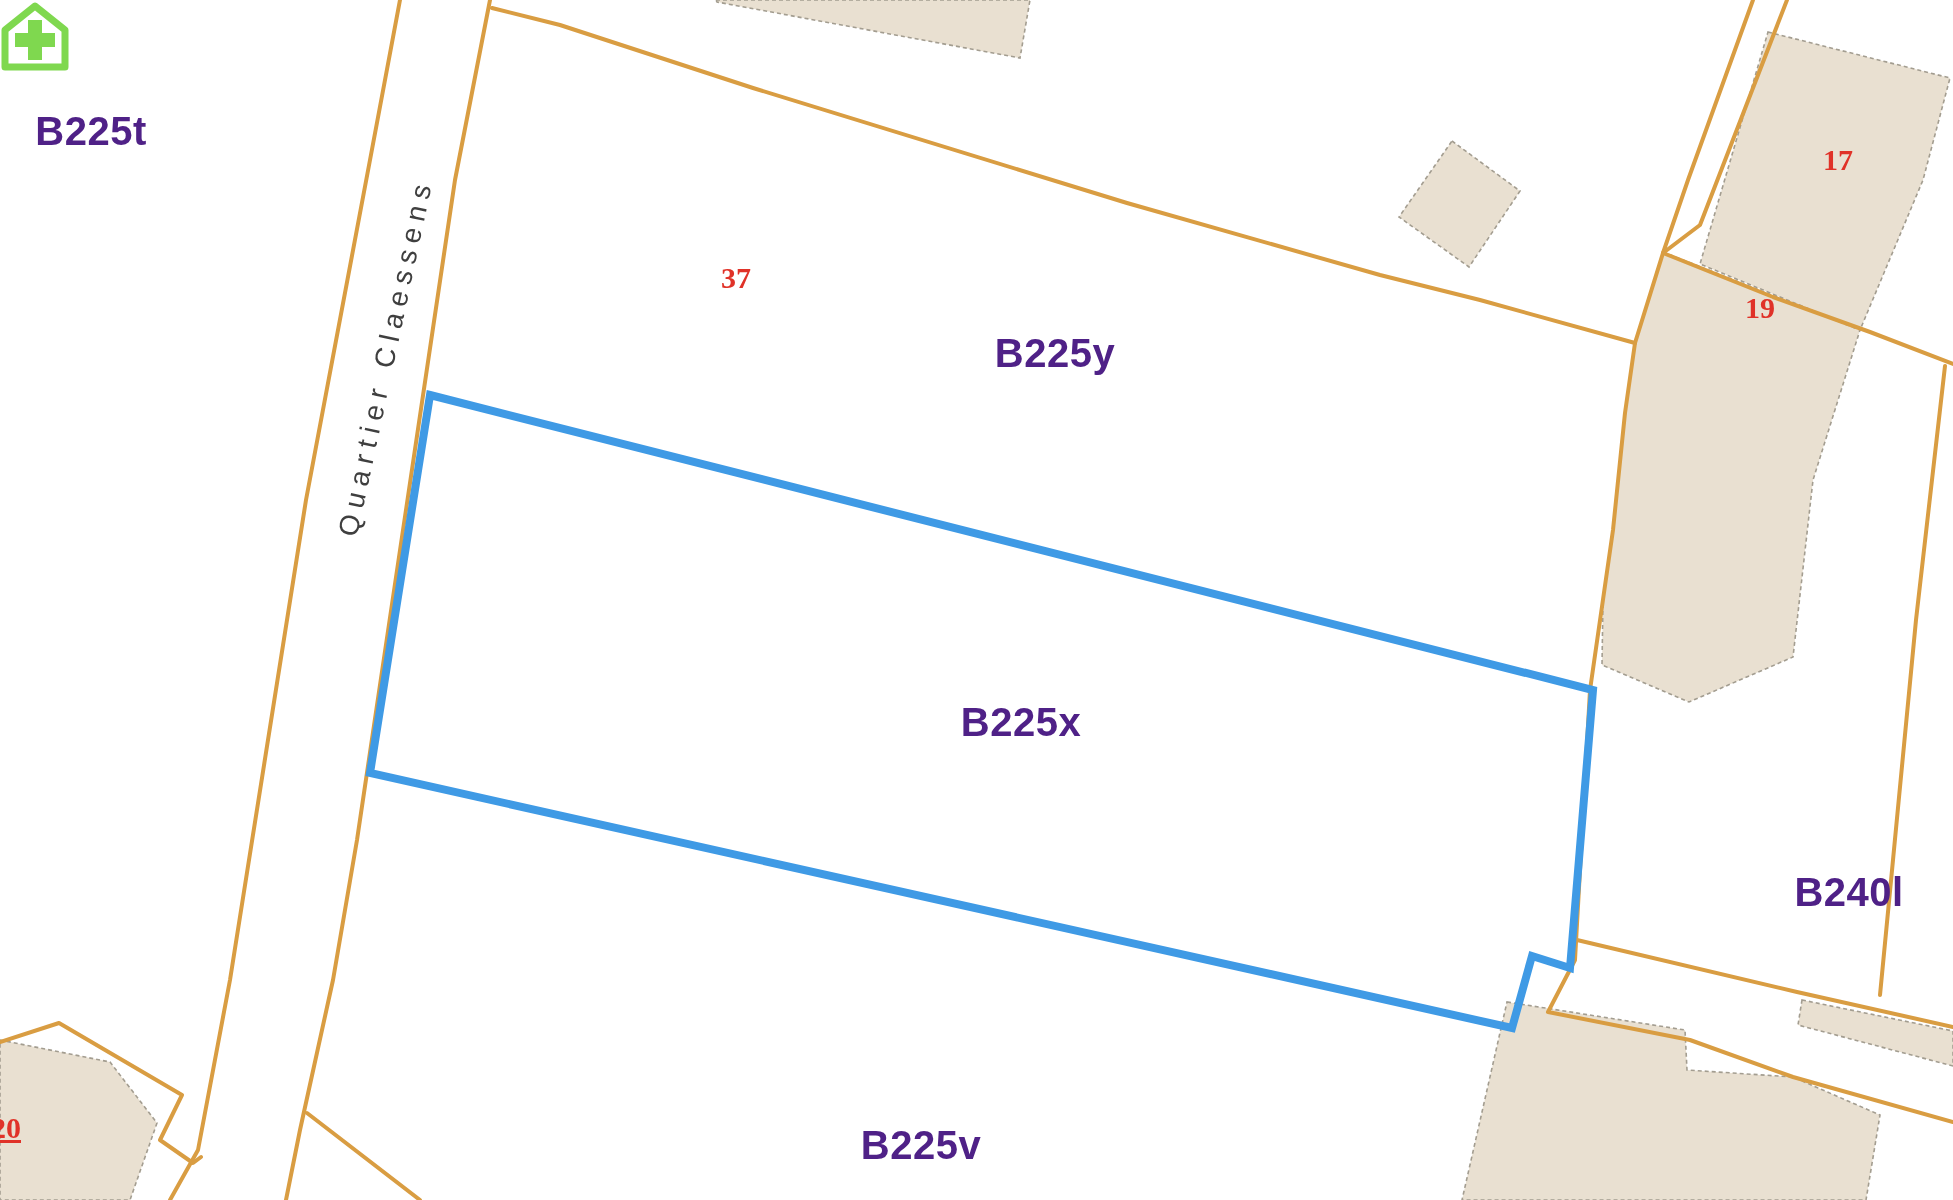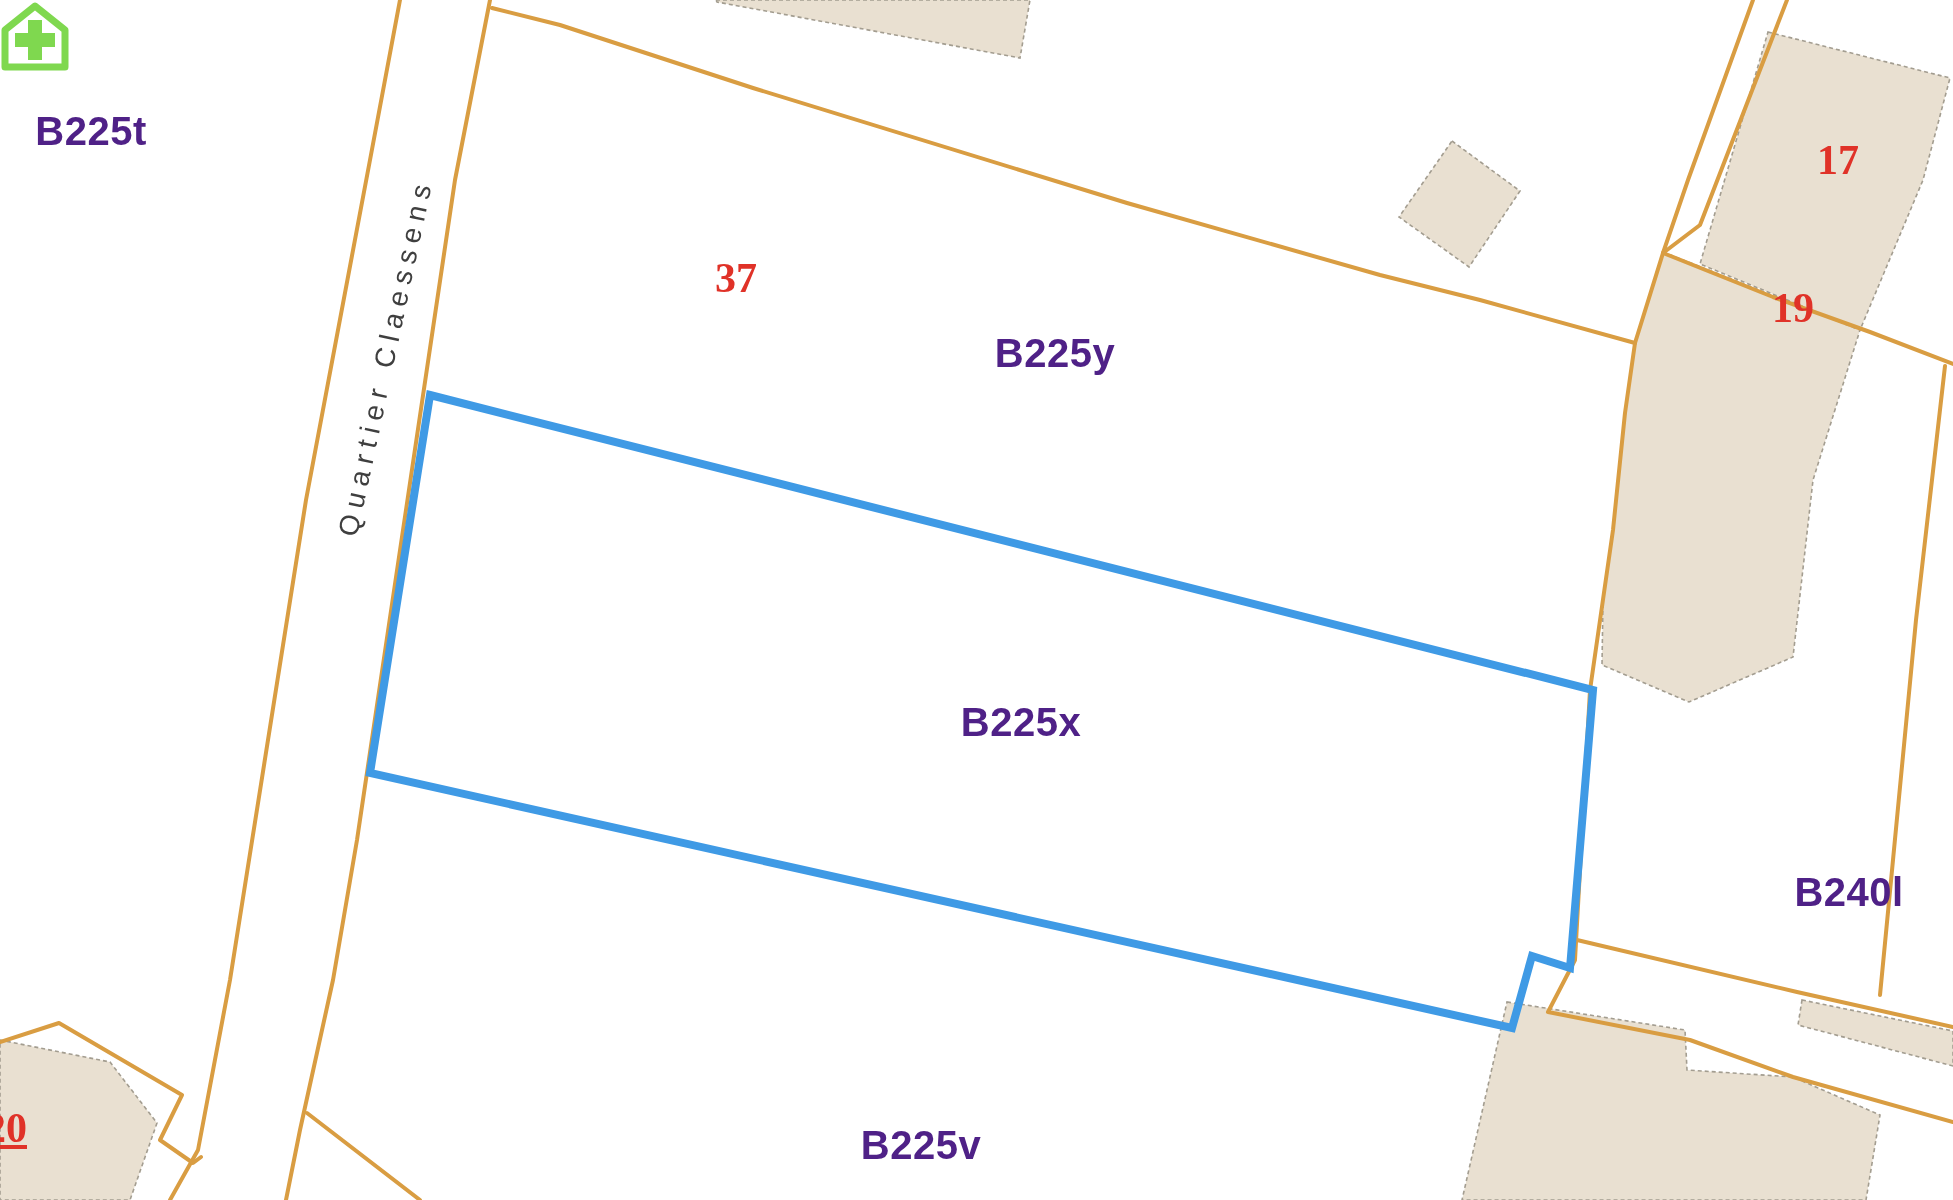--- a/index.html
+++ b/index.html
@@ -23,21 +23,21 @@
   .parcel-label{
     color:#4F2187;
     font-weight:bold;
     font-size:40px;
     letter-spacing:0.5px;
   }
   .house-number{
     color:#E03228;
     font-family:"Liberation Serif", serif;
     font-weight:bold;
-    font-size:42px;
+    font-size:30px;
   }
   .street-label{
     color:#3F3F3F;
     font-size:28px;
     letter-spacing:7px;
     transform:translate(-50%,-50%) rotate(-78deg);
     text-shadow:
       -2px -2px 0 #fff, 2px -2px 0 #fff, -2px 2px 0 #fff, 2px 2px 0 #fff,
       -2px 0 0 #fff, 2px 0 0 #fff, 0 -2px 0 #fff, 0 2px 0 #fff;
   }
@@ -84,16 +84,16 @@
   <div class="map-label street-label" style="left:386px;top:357px;">Quartier Claessens</div>
 
   <div class="map-label parcel-label" style="left:91px;top:131px;">B225t</div>
   <div class="map-label parcel-label" style="left:1055px;top:353px;">B225y</div>
   <div class="map-label parcel-label" style="left:985px;top:722px;margin-left:36px;">B225x</div>
   <div class="map-label parcel-label" style="left:921px;top:1128px;margin-top:17px;">B225v</div>
   <div class="map-label parcel-label" style="left:1849px;top:892px;">B240l</div>
 
   <div class="map-label house-number" style="left:736px;top:278px;">37</div>
   <div class="map-label house-number" style="left:1838px;top:160px;">17</div>
-  <div class="map-label house-number" style="left:1760px;top:308px;margin-left:33px;">19</div>
+  <div class="map-label house-number" style="left:1760px;top:308px;">19</div>
   <div class="map-label house-number" style="left:6px;top:1128px;text-decoration:underline;">20</div>
 
 </div>
 
 </body></html>

